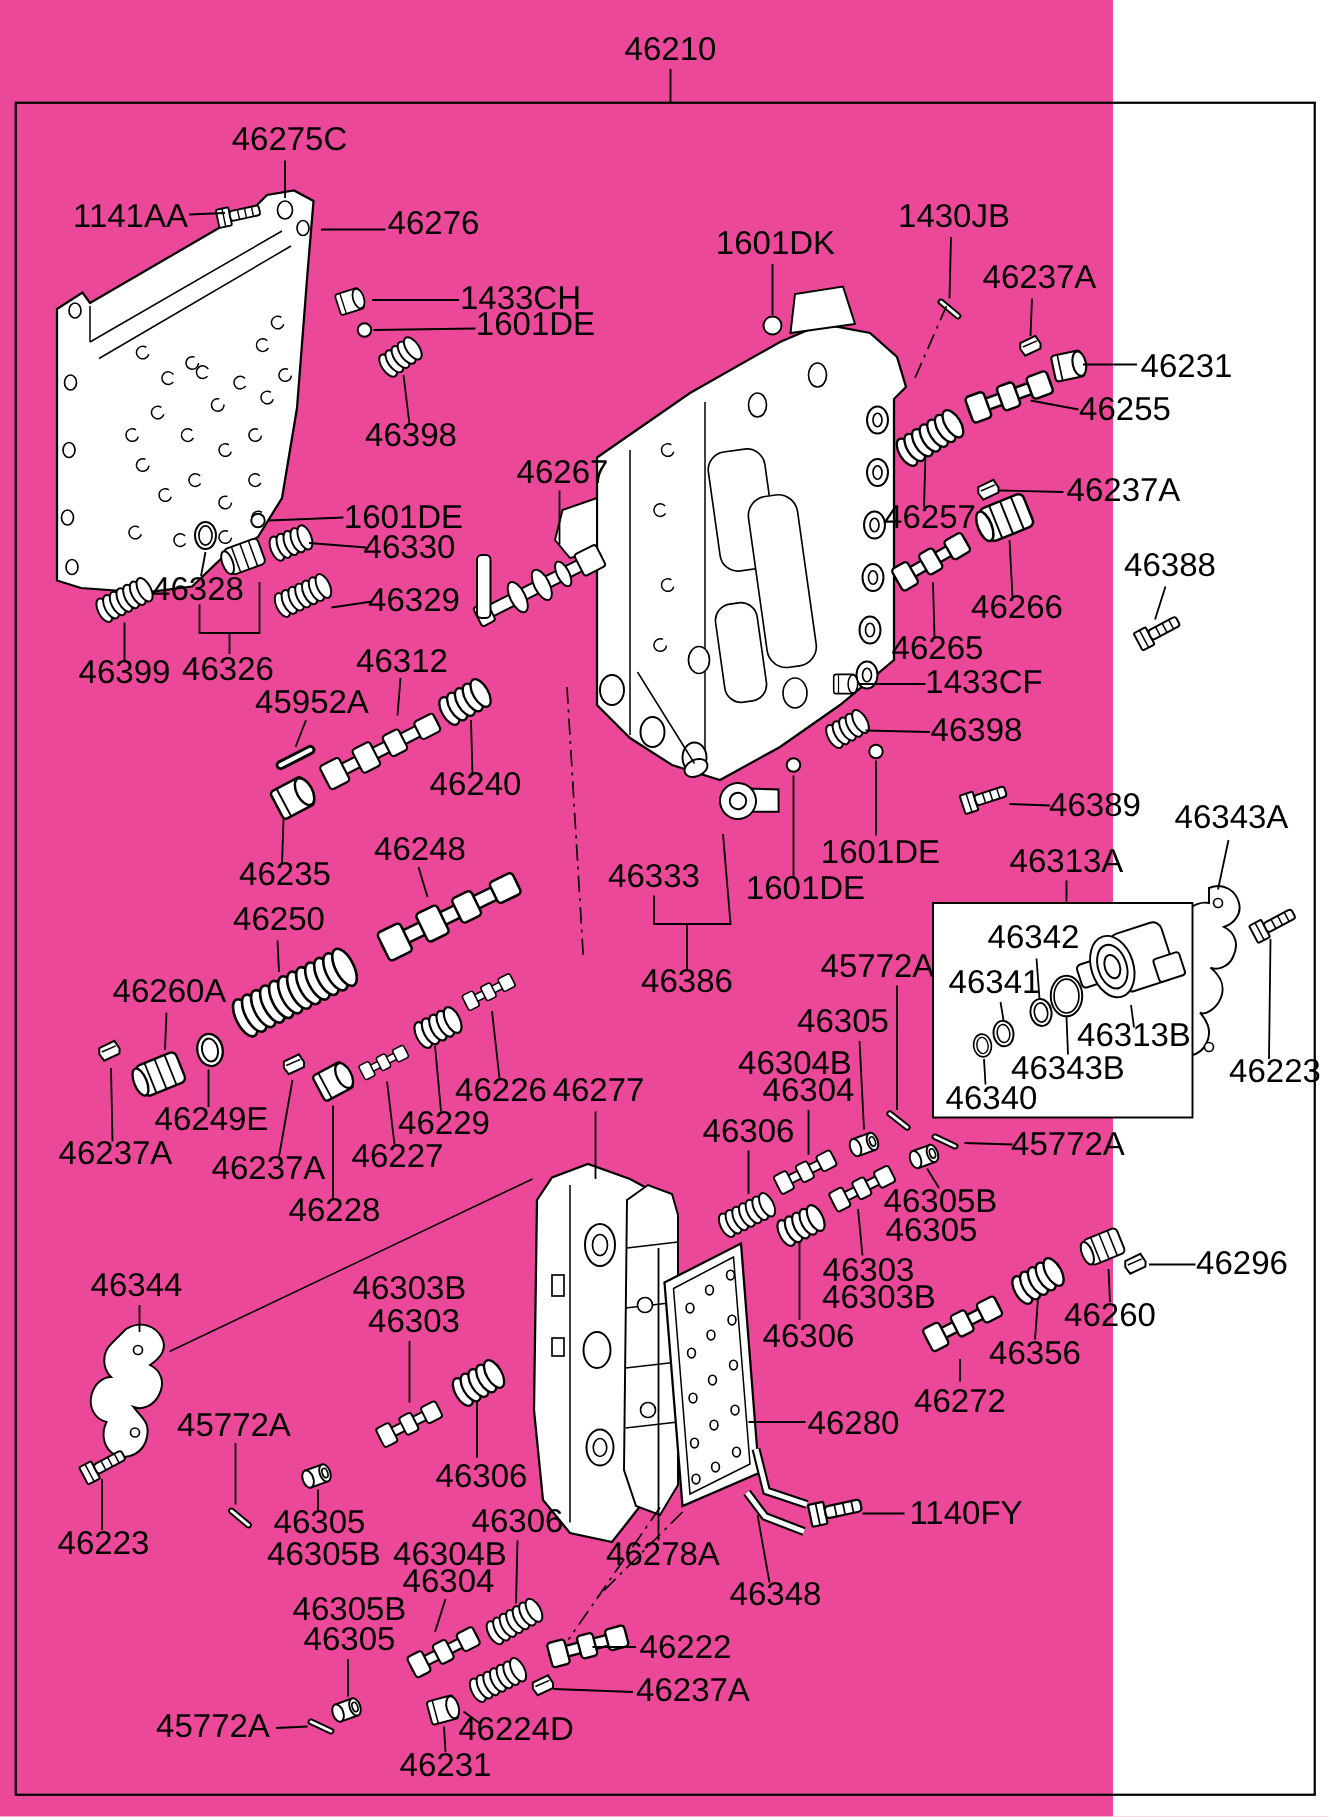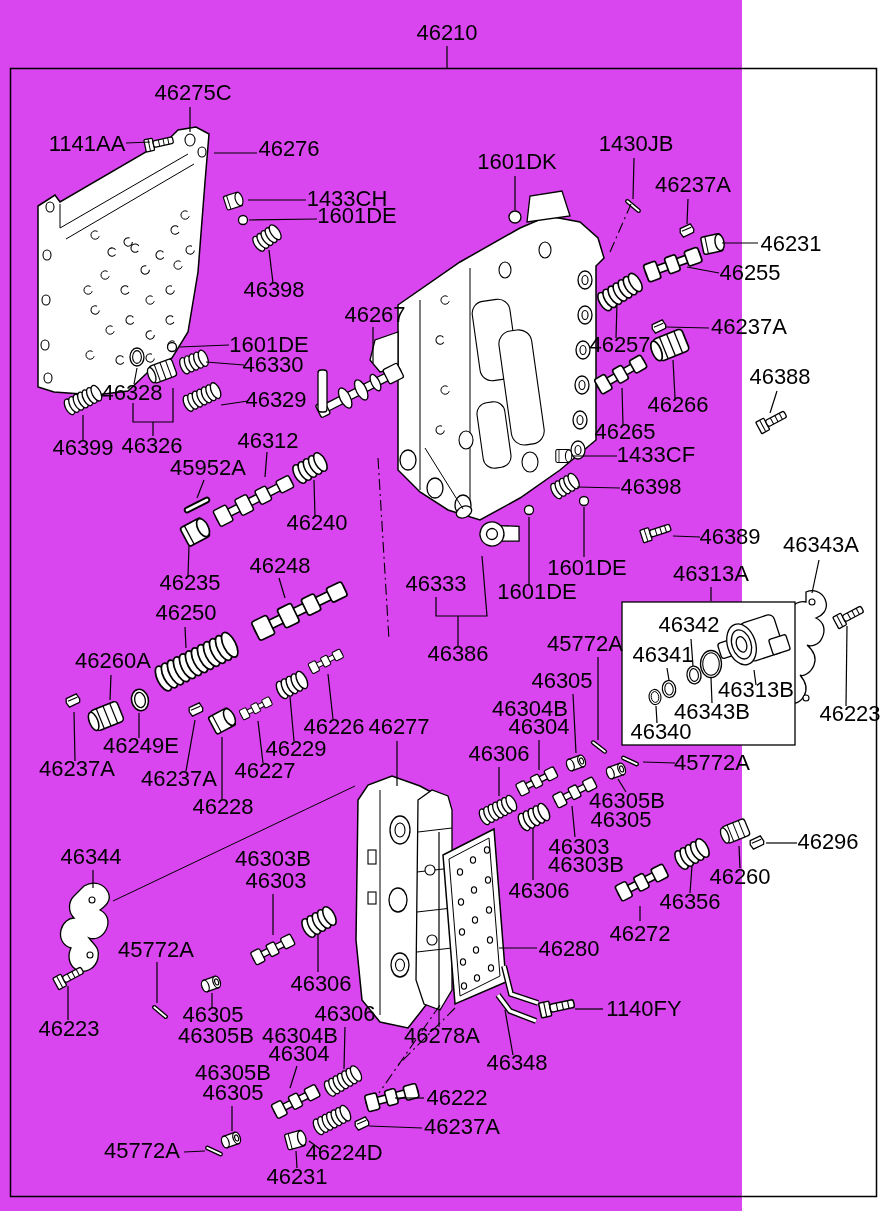--- a/index.html
+++ b/index.html
@@ -1,16 +1,16 @@
 <!DOCTYPE html>
 <html><head>
 <meta charset="utf-8">
 <style>
   html,body{margin:0;padding:0;background:#fff;}
-  .stage{position:relative;width:742px;height:1211px;background:#d946ef;font-family:"Liberation Sans",sans-serif;}
+  .stage{position:relative;width:742px;height:1211px;background:#ec4899;font-family:"Liberation Sans",sans-serif;}
   svg{display:block;}
   .ln{stroke:#000;stroke-width:1.2;fill:none;}
   .dd{stroke:#000;stroke-width:1.1;fill:none;stroke-dasharray:11 4 2 4;}
   .pt{stroke:#000;stroke-width:1.3;fill:#fff;}
   .pt2{stroke:#000;stroke-width:1.5;fill:#fff;}
   .hole{stroke:#000;stroke-width:1.1;fill:#fff;}
   .thin{stroke:#000;stroke-width:1;fill:none;}
   .lbl{font-family:"Liberation Sans",sans-serif;font-size:22px;fill:#000;text-anchor:middle;}
   .frame{stroke:#000;stroke-width:1.5;fill:none;}
 </style>

